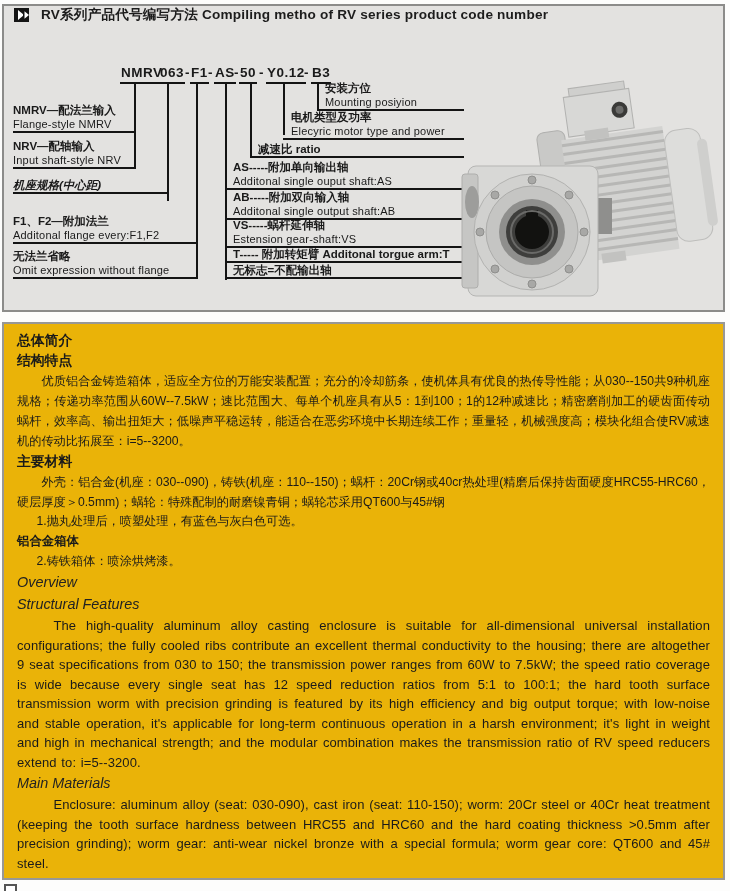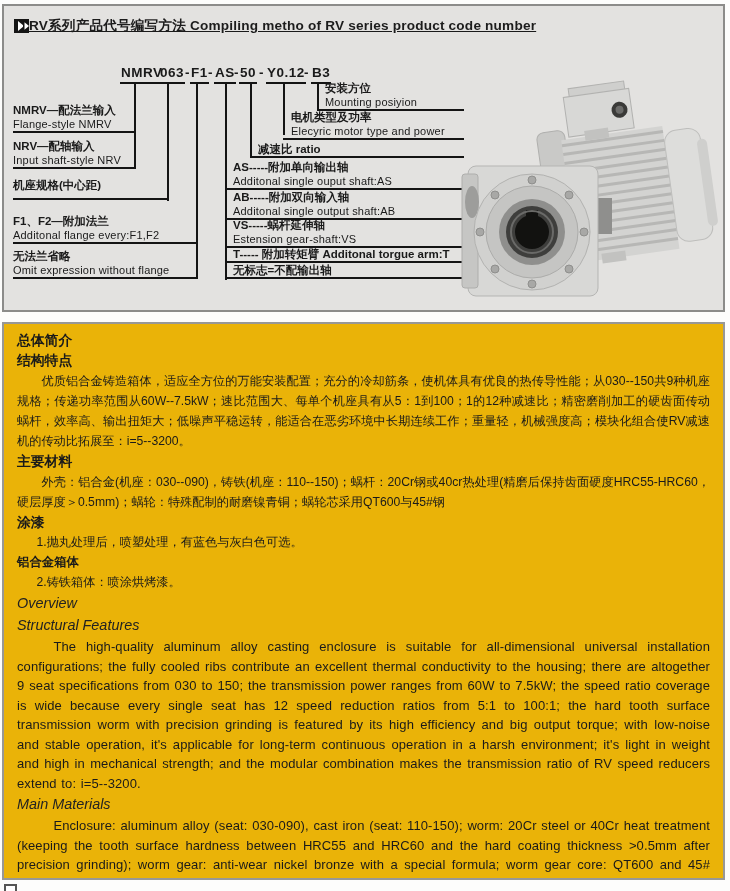--- a/index.html
+++ b/index.html
@@ -2,39 +2,39 @@
 <html><head>
 <meta charset="utf-8">
 <style>
   html,body{margin:0;padding:0;background:#fff;}
   #page{position:relative;width:730px;height:891px;background:#fdfdfc;overflow:hidden;
         font-family:"Liberation Sans","DejaVu Sans",sans-serif;color:#1a1a1a;}
 
   
   .panel-top{position:absolute;left:2px;top:4px;width:723px;height:308px;
              background:#e3e2e0;border:2px solid #8c8c8a;box-sizing:border-box;}
-  .hdr{position:absolute;left:10px;top:11px;display:flex;align-items:center;gap:0;text-decoration:underline;}
+  .hdr{position:absolute;left:10px;top:0;display:flex;align-items:center;gap:12px;}
   .hdr-icon{width:15px;height:14px;flex:0 0 auto;}
   .hdr-title{font-size:13.6px;font-weight:bold;color:#1c1c1c;letter-spacing:.2px;}
 
   
   .ctok,.csep{position:absolute;top:58px;font-size:13.5px;font-weight:bold;letter-spacing:.5px;
               line-height:17px;}
   .ctok{border-bottom:2px solid #141414;padding:0 1px 1px 1px;}
   .csep{padding:0 1px;}
 
   
   .vline{position:absolute;width:2px;background:#141414;}
 
   
   .dlab{position:absolute;border-bottom:2px solid #141414;box-sizing:border-box;}
   .dlab .lz{font-size:11.5px;font-weight:bold;line-height:13px;white-space:nowrap;}
   .dlab .le{font-size:11px;font-weight:normal;line-height:14px;white-space:nowrap;letter-spacing:.2px;}
   .dlab.right{padding-left:8px;}
-  .dlab .pad{padding-bottom:6px;}
+  .dlab .pad{font-style:italic;}
 
   .motor-img{position:absolute;left:456px;top:74px;width:262px;height:228px;}
 
   
   .panel-body{position:absolute;left:2px;top:322px;width:723px;height:558px;
               background:#eab308;border:2px solid #989896;box-sizing:border-box;
               padding:6px 13px 0 13px;overflow:hidden;}
   .hz{font-size:13.8px;font-weight:bold;line-height:19px;margin:1px 0;}
   .hz-sm{font-size:12.4px;font-weight:bold;line-height:19px;margin:1px 0;}
   .pz{font-size:12.2px;line-height:20px;text-indent:2em;margin:0;text-align:justify;}
@@ -190,21 +190,20 @@
       </svg>
     </div>
   </div>
 
   <div class="panel-body">
     <div class="hz">总体简介</div>
     <div class="hz">结构特点</div>
     <p class="pz">优质铝合金铸造箱体，适应全方位的万能安装配置；充分的冷却筋条，使机体具有优良的热传导性能；从030--150共9种机座规格；传递功率范围从60W--7.5kW；速比范围大、每单个机座具有从5：1到100；1的12种减速比；精密磨削加工的硬齿面传动蜗杆，效率高、输出扭矩大；低噪声平稳运转，能适合在恶劣环境中长期连续工作；重量轻，机械强度高；模块化组合使RV减速机的传动比拓展至：i=5--3200。</p>
     <div class="hz">主要材料</div>
     <p class="pz">外壳：铝合金(机座：030--090)，铸铁(机座：110--150)；蜗杆：20Cr钢或40cr热处理(精磨后保持齿面硬度HRC55-HRC60，硬层厚度＞0.5mm)；蜗轮：特殊配制的耐磨镍青铜；蜗轮芯采用QT600与45#钢</p>
-    <div class="hz">涂漆</div>
     <p class="pi">1.抛丸处理后，喷塑处理，有蓝色与灰白色可选。</p>
     <div class="hz-sm">铝合金箱体</div>
     <p class="pi">2.铸铁箱体：喷涂烘烤漆。</p>
 
     <div class="he">Overview</div>
     <div class="he">Structural Features</div>
     <p class="pe">The high-quality aluminum alloy casting enclosure is suitable for all-dimensional universal installation configurations; the fully cooled ribs contribute an excellent thermal conductivity to the housing; there are altogether 9 seat specifications from 030 to 150; the transmission power ranges from 60W to 7.5kW; the speed ratio coverage is wide because every single seat has 12 speed reduction ratios from 5:1 to 100:1; the hard tooth surface transmission worm with precision grinding is featured by its high efficiency and big output torque; with low-noise and stable operation, it's applicable for long-term continuous operation in a harsh environment; it's light in weight and high in mechanical strength; and the modular combination makes the transmission ratio of RV speed reducers extend to: i=5--3200.</p>
     <div class="he">Main Materials</div>
     <p class="pe">Enclosure: aluminum alloy (seat: 030-090), cast iron (seat: 110-150); worm: 20Cr steel or 40Cr heat treatment (keeping the tooth surface hardness between HRC55 and HRC60 and the hard coating thickness &gt;0.5mm after precision grinding); worm gear: anti-wear nickel bronze with a special formula; worm gear core: QT600 and 45# steel.</p>
     <div class="he">Painting</div>

